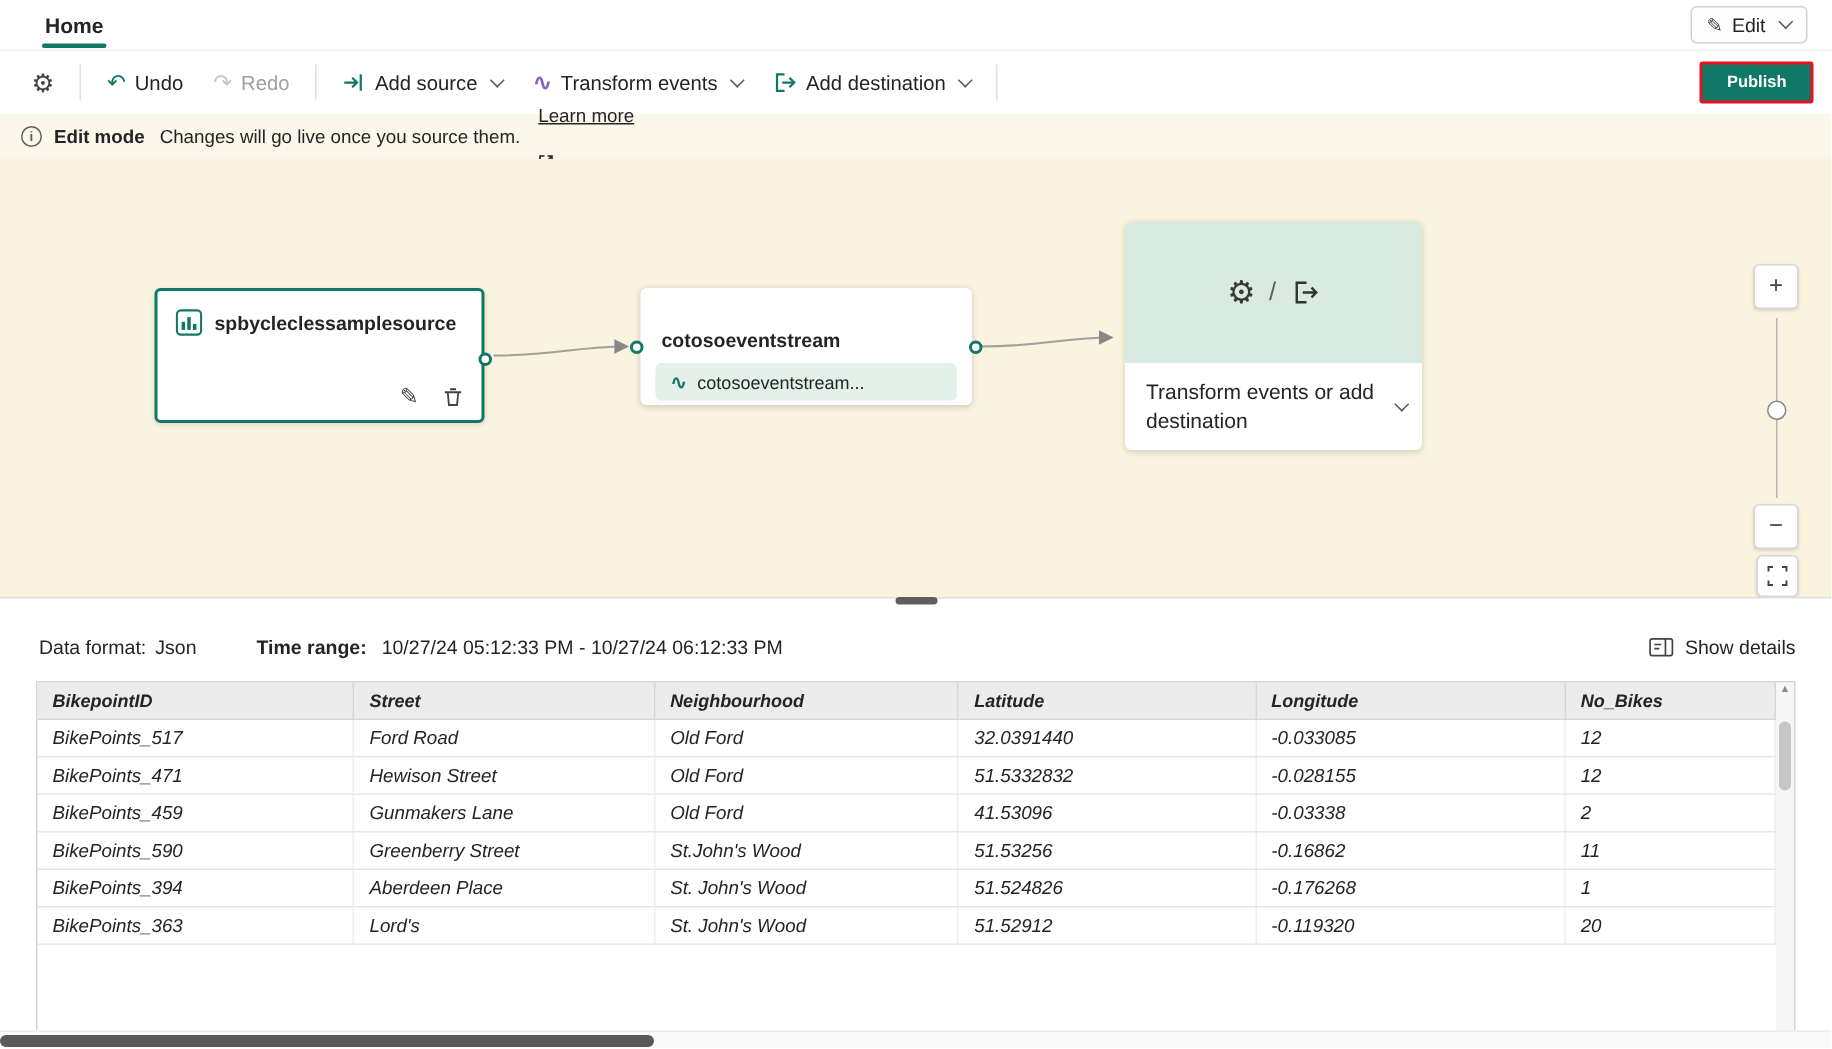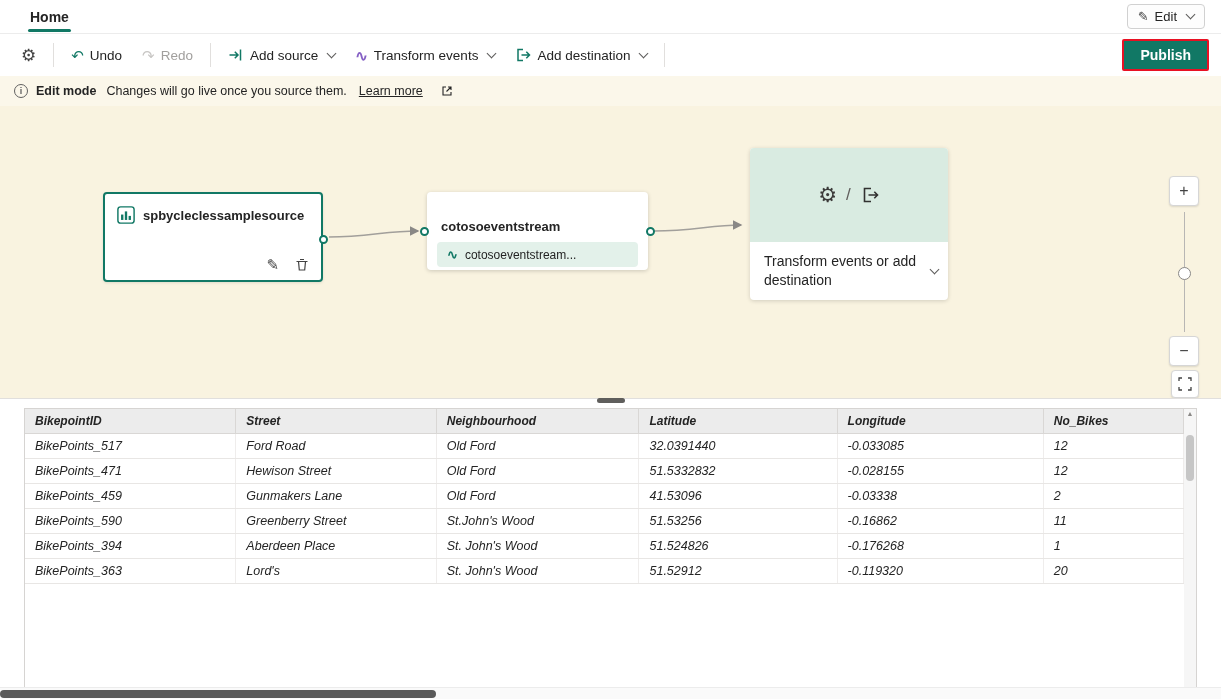--- a/index.html
+++ b/index.html
@@ -26,27 +26,27 @@
   .pencil-glyph{font-size:13px;color:#424242;}
 
   
   .toolbar{height:42px;display:flex;align-items:center;padding:0 12px;background:#fff;gap:2px;}
   .tb-btn{display:flex;align-items:center;gap:6px;padding:6px 9px;border-radius:4px;cursor:pointer;white-space:nowrap;background:transparent;border:none;font-size:13.5px;color:#242424;font-family:inherit;}
   .tb-btn .gi{font-size:15px;line-height:1;}
   .tb-btn.disabled{color:#a19f9d;cursor:default;}
   .tb-btn.disabled .gi{color:#c8c6c4;}
   .sep{width:1px;height:24px;background:#e1dfdd;margin:0 6px;}
   .chev{width:7px;height:7px;border-right:1.5px solid #5c5b5a;border-bottom:1.5px solid #5c5b5a;transform:rotate(45deg);display:inline-block;margin:-4px 0 0 4px;}
-  .publish-btn{margin-left:auto;background:var(--accent);color:#fff;font-weight:bold;font-size:14px;padding:6px 16px;border:2px solid var(--publish-highlight);border-radius:2px;cursor:pointer;font-family:inherit;}
+  .publish-btn{margin-left:auto;background:var(--accent);color:#fff;font-weight:bold;font-size:11px;padding:6px 16px;border:2px solid var(--publish-highlight);border-radius:2px;cursor:pointer;font-family:inherit;}
 
   
   .banner{height:30px;background:var(--banner-bg);display:flex;align-items:center;gap:8px;padding:0 14px;font-size:12.5px;}
   .info-icon{width:14px;height:14px;border:1.2px solid #616161;border-radius:50%;color:#616161;font-size:9px;font-weight:bold;display:flex;align-items:center;justify-content:center;font-style:normal;flex:0 0 auto;}
   .banner b{margin-right:2px;}
-  .learn-link{color:#242424;text-decoration:underline;display:inline-flex;align-items:center;gap:19px;cursor:pointer;margin-left:4px;}
+  .learn-link{color:#242424;text-decoration:underline;display:inline-flex;gap:19px;cursor:pointer;margin-left:4px;flex-direction:column;}
 
   
   .canvas{position:relative;height:292px;background:var(--canvas-bg);overflow:hidden;}
   .edges{position:absolute;left:0;top:0;pointer-events:none;}
   .node{position:absolute;background:#fff;border-radius:4px;}
   .node-source{left:103px;top:86px;width:220px;height:90px;border:2px solid var(--accent);box-shadow:0 1px 3px rgba(0,0,0,.10);padding:12px 12px 8px;display:flex;flex-direction:column;cursor:pointer;}
   .node-source .row1{display:flex;align-items:center;gap:8px;font-weight:bold;font-size:13px;}
   .node-source .row2{margin-top:auto;display:flex;justify-content:flex-end;gap:16px;}
   .mini-icon{font-size:15px;color:#424242;cursor:pointer;line-height:1;}
   .node-stream{left:427px;top:86px;width:221px;height:78px;box-shadow:0 1px 4px rgba(0,0,0,.18);cursor:pointer;}
@@ -246,20 +246,36 @@
       </span>
     </div>
   </div>
 
   <div class="divider">
     <div class="handle"></div>
   </div>
 
   <div class="panel">
 
+    <div class="meta-row">
+      <span>Data format:</span>
+      <span>Json</span>
+      <span class="tr-label">Time range:</span>
+      <span style="margin-left:4px;">10/27/24 05:12:33 PM - 10/27/24 06:12:33 PM</span>
+      <div class="show-details">
+        <span>
+          <svg width="17" height="13" viewBox="0 0 18 14">
+              <rect x="1" y="1" width="16" height="12" rx="1.5" fill="none" stroke="#424242" stroke-width="1.2"></rect>
+              <path d="M4 5h5M4 8h3.5" stroke="#424242" stroke-width="1.2"></path>
+              <path d="M12 1v12" stroke="#424242" stroke-width="1.2"></path>
+            </svg>
+        </span>
+        <span>Show details</span>
+      </div>
+    </div>
 
     <div class="table-wrap">
       <table>
         <colgroup>
           <col style="width:18.2%">
             <col style="width:17.3%">
             <col style="width:17.5%">
           <col style="width:17.1%">
             <col style="width:17.8%">
             <col style="width:12.1%">

